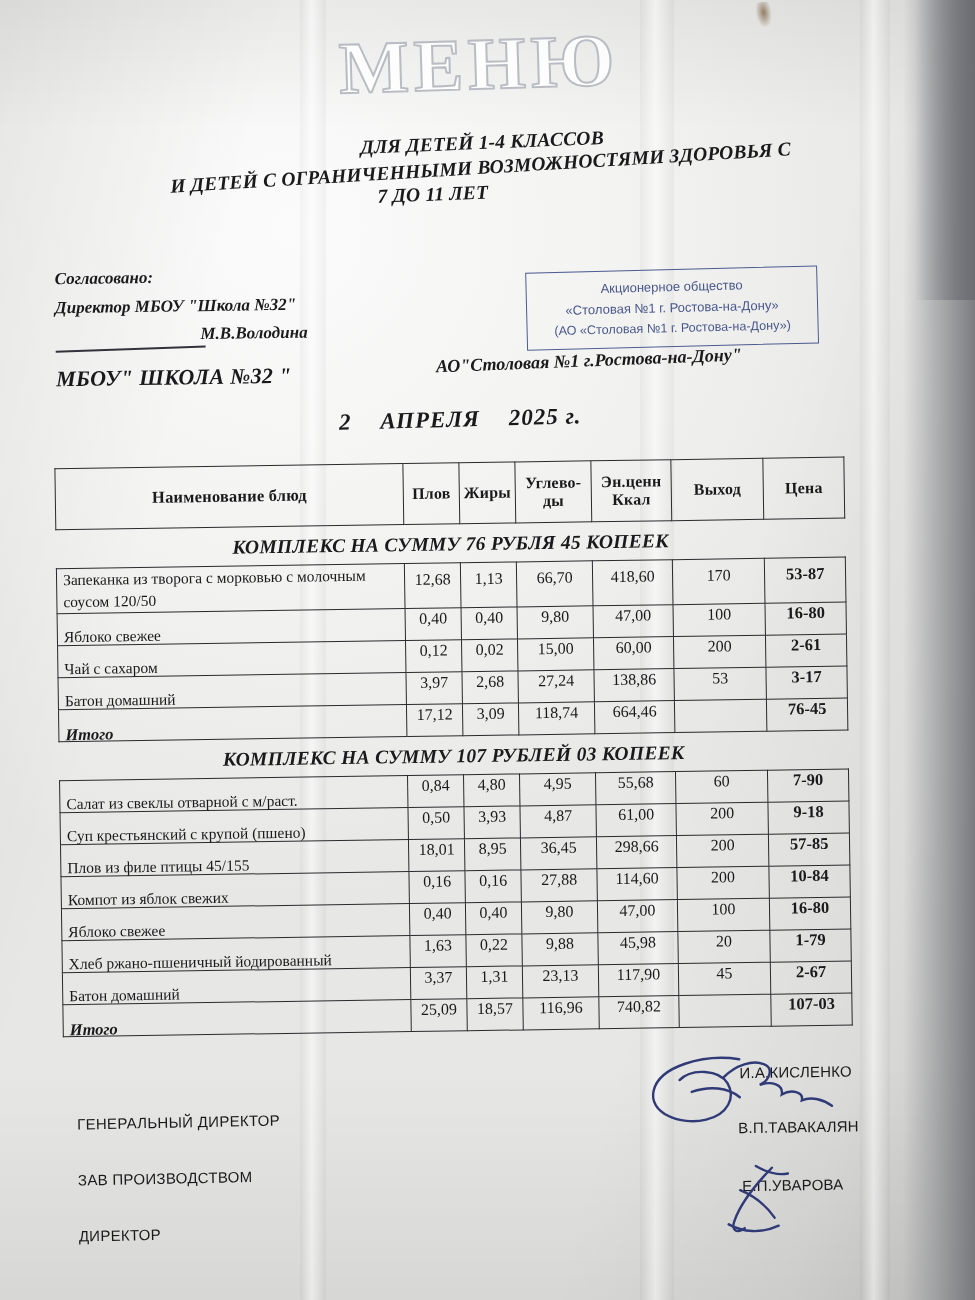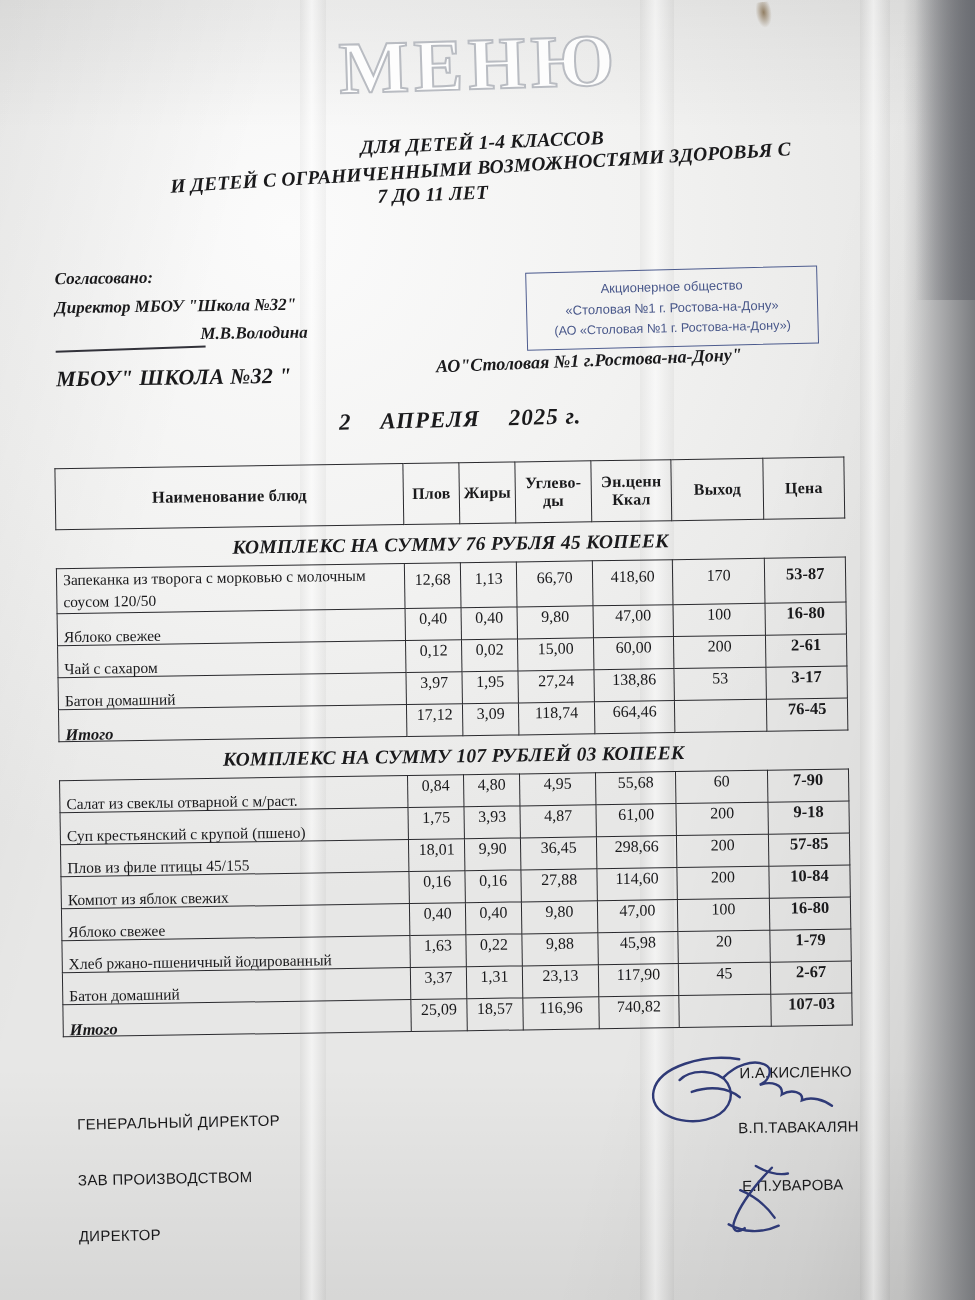--- a/index.html
+++ b/index.html
@@ -256,21 +256,21 @@
             <td class="num">0,12</td>
             <td class="num">0,02</td>
             <td class="num">15,00</td>
             <td class="num">60,00</td>
             <td class="out">200</td>
             <td class="price">2-61</td>
           </tr>
           <tr class="r">
             <td class="name">Батон домашний</td>
             <td class="num">3,97</td>
-            <td class="num">1,95</td>
+            <td class="num">2,68</td>
             <td class="num">27,24</td>
             <td class="num">138,86</td>
             <td class="out">53</td>
             <td class="price">3-17</td>
           </tr>
           <tr class="r">
             <td class="total-name">Итого</td>
             <td class="num">17,12</td>
             <td class="num">3,09</td>
             <td class="num">118,74</td>
@@ -285,31 +285,31 @@
             <td class="name">Салат из свеклы отварной с м/раст.</td>
             <td class="num">0,84</td>
             <td class="num">4,80</td>
             <td class="num">4,95</td>
             <td class="num">55,68</td>
             <td class="out">60</td>
             <td class="price">7-90</td>
           </tr>
           <tr class="r">
             <td class="name">Суп крестьянский с крупой (пшено)</td>
-            <td class="num">1,75</td>
+            <td class="num">0,50</td>
             <td class="num">3,93</td>
             <td class="num">4,87</td>
             <td class="num">61,00</td>
             <td class="out">200</td>
             <td class="price">9-18</td>
           </tr>
           <tr class="r">
             <td class="name">Плов из филе птицы  45/155</td>
             <td class="num">18,01</td>
-            <td class="num">9,90</td>
+            <td class="num">8,95</td>
             <td class="num">36,45</td>
             <td class="num">298,66</td>
             <td class="out">200</td>
             <td class="price">57-85</td>
           </tr>
           <tr class="r">
             <td class="name">Компот из яблок свежих</td>
             <td class="num">0,16</td>
             <td class="num">0,16</td>
             <td class="num">27,88</td>

